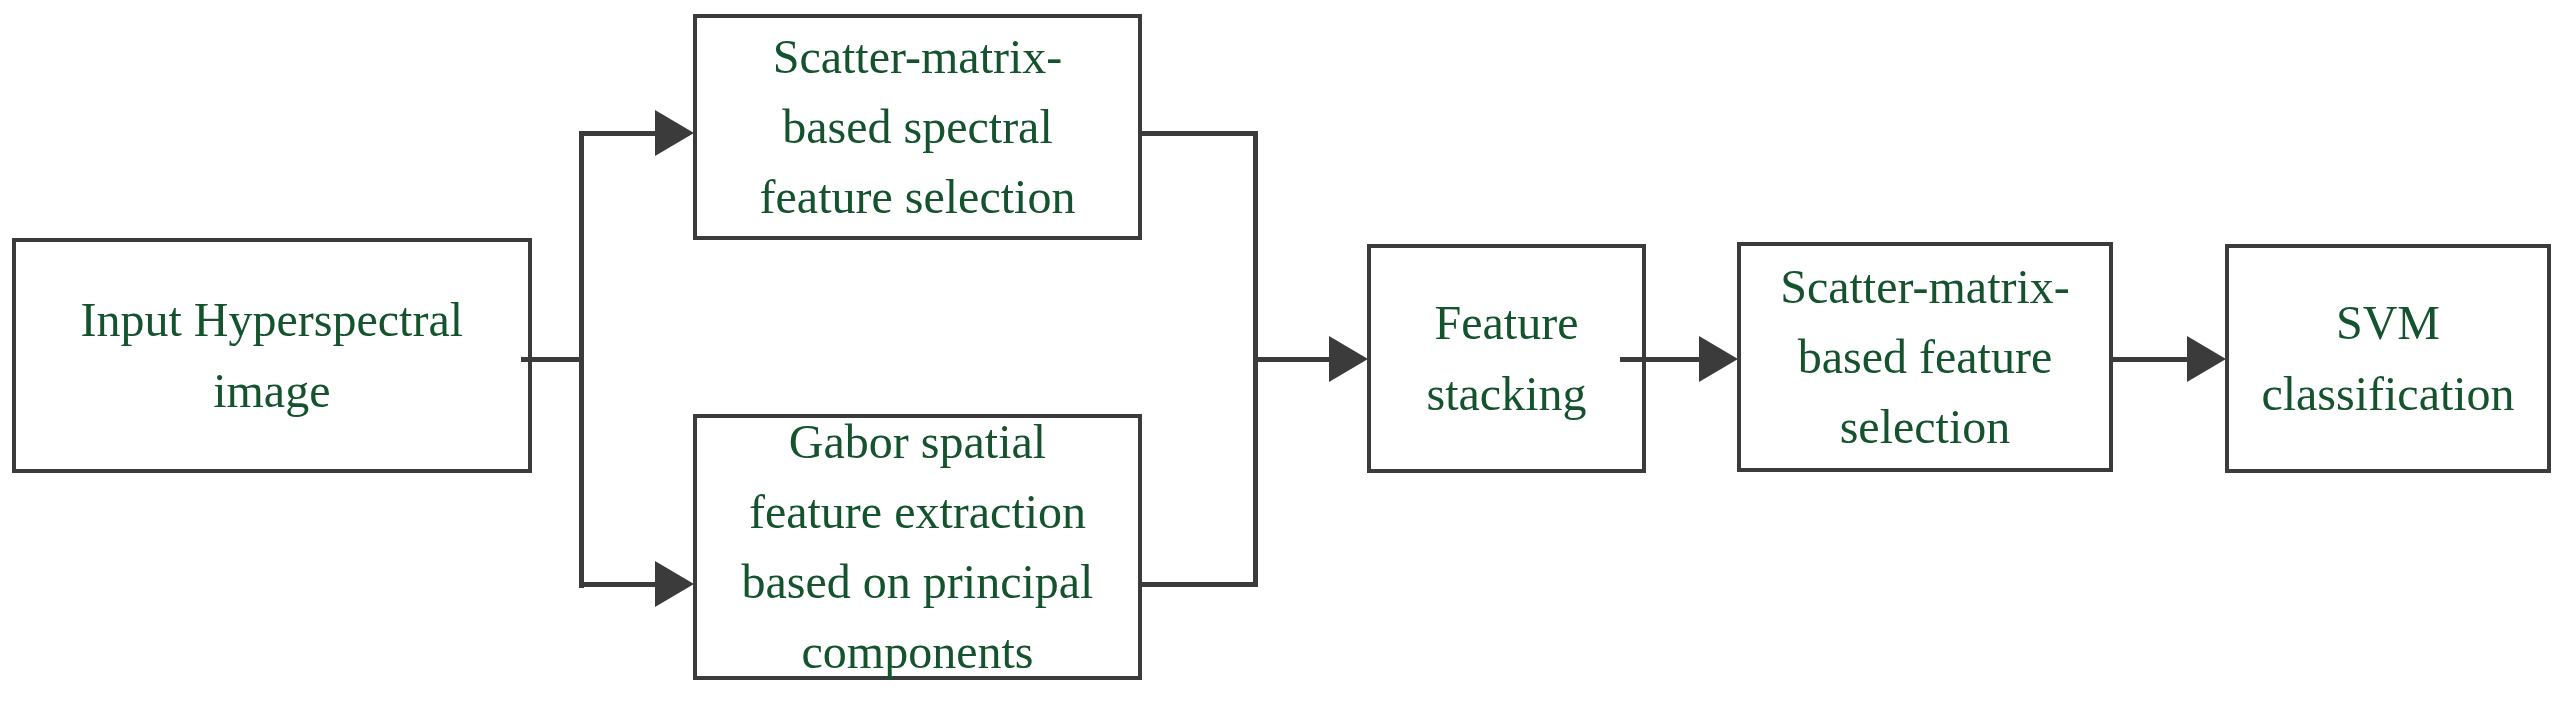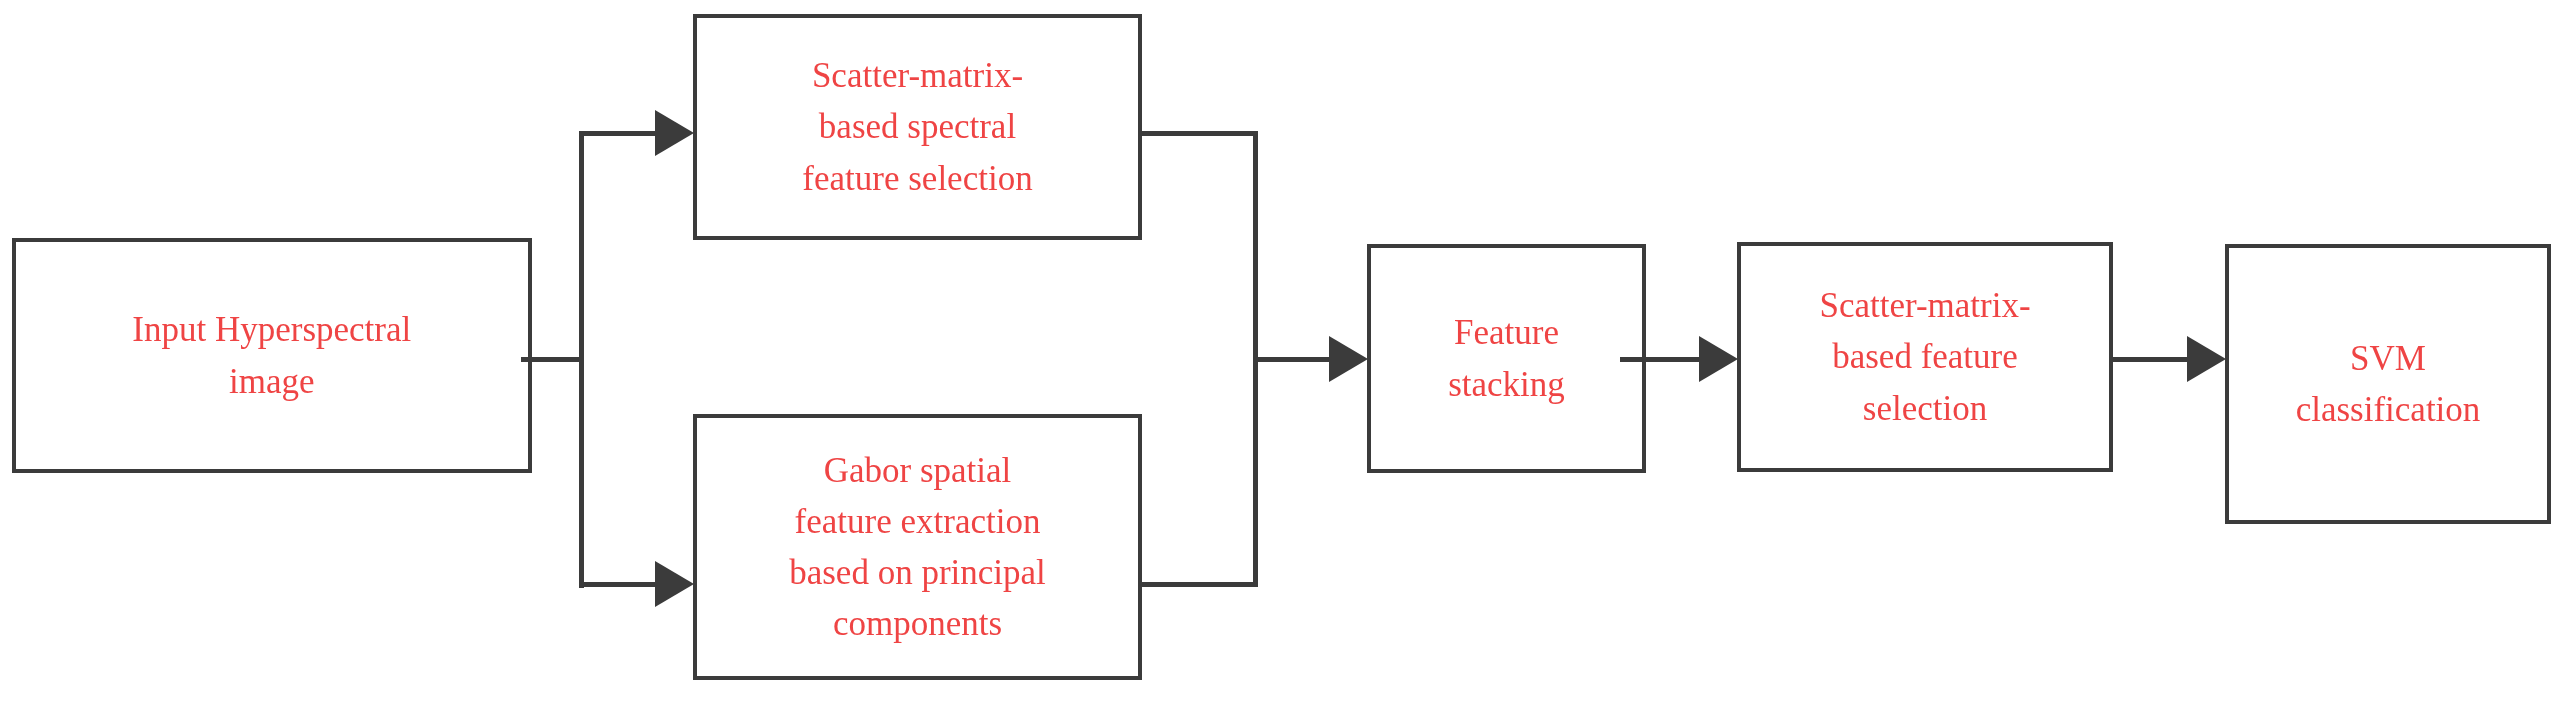--- a/index.html
+++ b/index.html
@@ -12,22 +12,22 @@
   }
   .node{
     position:absolute;
     box-sizing:border-box;
     border:4.2px solid #3b3b3b;
     background:#ffffff;
     display:flex;
     align-items:center;
     justify-content:center;
     text-align:center;
-    color:#ef4444;
-    font-size:35px;
+    color:#14532d;
+    font-size:48px;
     line-height:1.46;
     white-space:pre-line;
   }
   .seg{
     position:absolute;
     background:#3b3b3b;
   }
   .seg.h{height:4.9px;}
   .seg.v{width:4.9px;}
   .arrow{
@@ -36,21 +36,21 @@
     border-top:23px solid transparent;
     border-bottom:23px solid transparent;
     border-left:39px solid #3b3b3b;
   }
   
   #n1{left:11.8px;  top:238px; width:520px; height:235px;}
   #n2{left:693px; top:14px;  width:449px; height:226px;}
   #n3{left:693px; top:414px; width:449px; height:266px;}
   #n4{left:1367px;top:244px; width:279px; height:229px;}
   #n5{left:1737px;top:242px; width:376px; height:230px;}
-  #n6{left:2225px;top:244px; width:326px; height:280px;}
+  #n6{left:2225px;top:244px; width:326px; height:229px;}
   
   #c-stub        {left:521px; top:357px; width:63px;}
   #c-branch-v    {left:579px; top:131px; height:457px;}
   #c-top-branch  {left:579px; top:131px; width:76px;}
   #c-bot-branch  {left:579px; top:582px; width:76px;}
   #c-out-top     {left:1138px;top:131px; width:120px;}
   #c-out-bot     {left:1138px;top:582px; width:120px;}
   #c-merge-v     {left:1253px;top:131px; height:455px;}
   #c-mid         {left:1253px;top:357px; width:77px;}
   #c-45          {left:1620px;top:357px; width:80px;}

